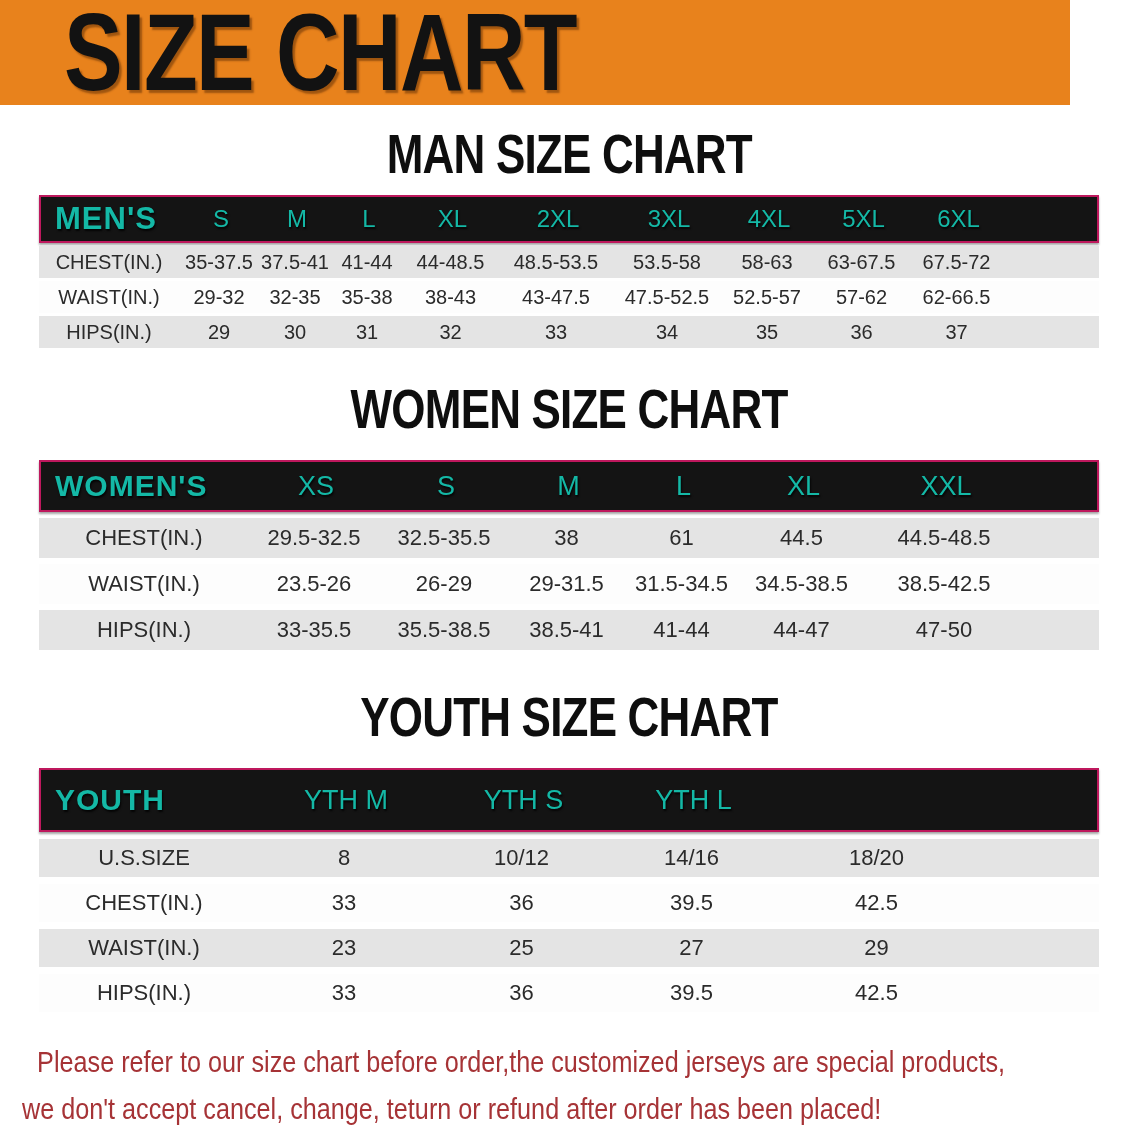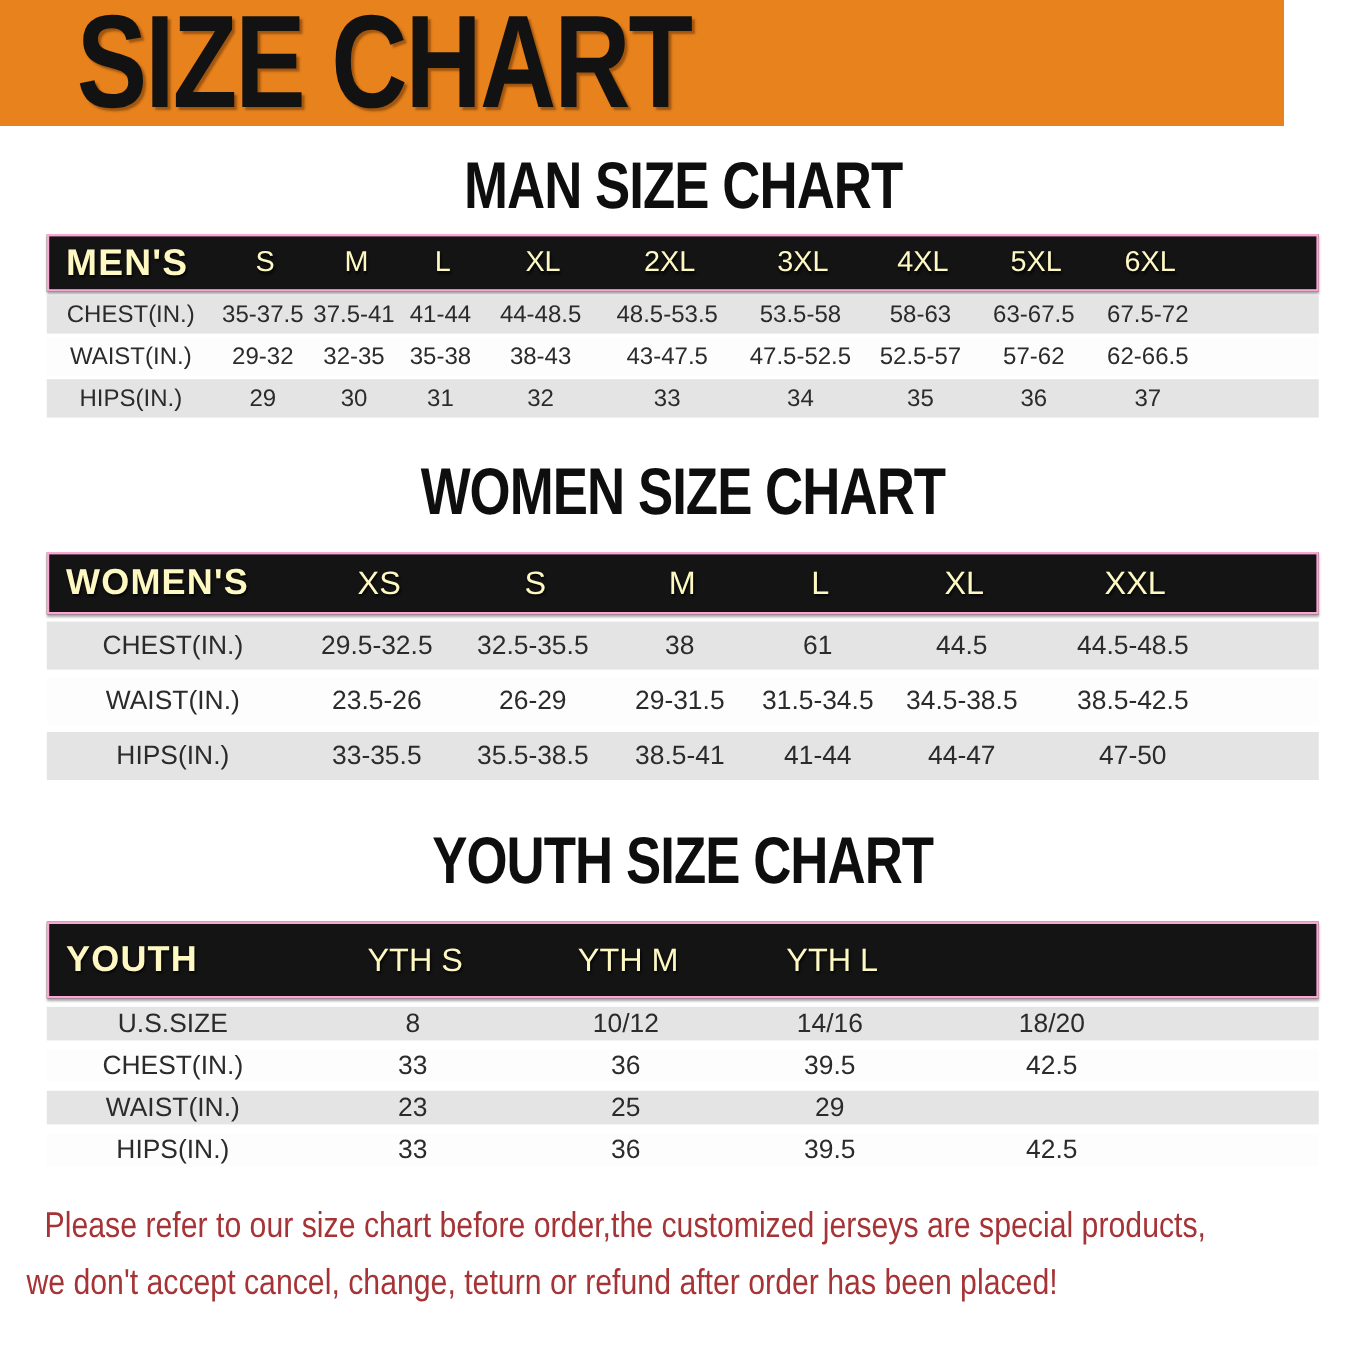--- a/index.html
+++ b/index.html
@@ -51,30 +51,30 @@
   }
   .table-men    { row-gap:3px; }
   .table-women  { row-gap:6px; }
   .table-youth  { row-gap:7px; }
   .trow { display:grid; align-items:stretch; }
   .table-men   .trow { grid-template-columns:140px 80px 72px 72px 95px 116px 106px 94px 95px 95px 1fr; }
   .table-women .trow { grid-template-columns:210px 130px 130px 115px 115px 125px 160px 1fr; }
   .table-youth .trow { grid-template-columns:210px 190px 165px 175px 195px 1fr; }
   .thead {
     background:#141414;
-    color:#fef9c3;
-    border:2px solid #f9a8d4;
+    color:#14b8a6;
+    border:2px solid #be185d;
     box-shadow:0 2px 2px rgba(0,0,0,0.35);
   }
   .table-men   .thead { height:48px; }
   .table-women .thead { height:52px; }
   .table-youth .thead { height:64px; }
   .table-men   .tdata { height:32px; }
   .table-women .tdata { height:40px; }
-  .table-youth .tdata { height:28px; }
+  .table-youth .tdata { height:38px; }
   .tdata:nth-child(even) { background:#E4E4E4; }
   .tdata:nth-child(odd)  { background:#FDFDFD; }
   .tlabel, .tcell {
     display:flex; align-items:center; justify-content:center;
     white-space:nowrap; overflow:visible;
   }
   .hlabel {
     justify-content:flex-start;
     padding-left:14px;
     font-weight:bold;
@@ -214,22 +214,22 @@
           <div class="tcell tfiller"></div>
         </div>
       </div>
   </div>
 
   <div class="section sec-2">
     <h2><span class="condensed">YOUTH SIZE CHART</span></h2>
     <div class="size-table table-youth">
         <div class="trow thead">
           <div class="tlabel hlabel">YOUTH</div>
+          <div class="tcell hcell">YTH M</div>
           <div class="tcell hcell">YTH S</div>
-          <div class="tcell hcell">YTH M</div>
           <div class="tcell hcell">YTH L</div>
           <div class="tcell tfiller"></div>
         </div>
         <div class="trow tdata">
           <div class="tlabel rlabel">U.S.SIZE</div>
           <div class="tcell vcell">8</div>
           <div class="tcell vcell">10/12</div>
           <div class="tcell vcell">14/16</div>
           <div class="tcell vcell">18/20</div>
           <div class="tcell tfiller"></div>
@@ -239,20 +239,21 @@
           <div class="tcell vcell">33</div>
           <div class="tcell vcell">36</div>
           <div class="tcell vcell">39.5</div>
           <div class="tcell vcell">42.5</div>
           <div class="tcell tfiller"></div>
         </div>
         <div class="trow tdata">
           <div class="tlabel rlabel">WAIST(IN.)</div>
           <div class="tcell vcell">23</div>
           <div class="tcell vcell">25</div>
+          <div class="tcell vcell">27</div>
           <div class="tcell vcell">29</div>
           <div class="tcell tfiller"></div>
         </div>
         <div class="trow tdata">
           <div class="tlabel rlabel">HIPS(IN.)</div>
           <div class="tcell vcell">33</div>
           <div class="tcell vcell">36</div>
           <div class="tcell vcell">39.5</div>
           <div class="tcell vcell">42.5</div>
           <div class="tcell tfiller"></div>

